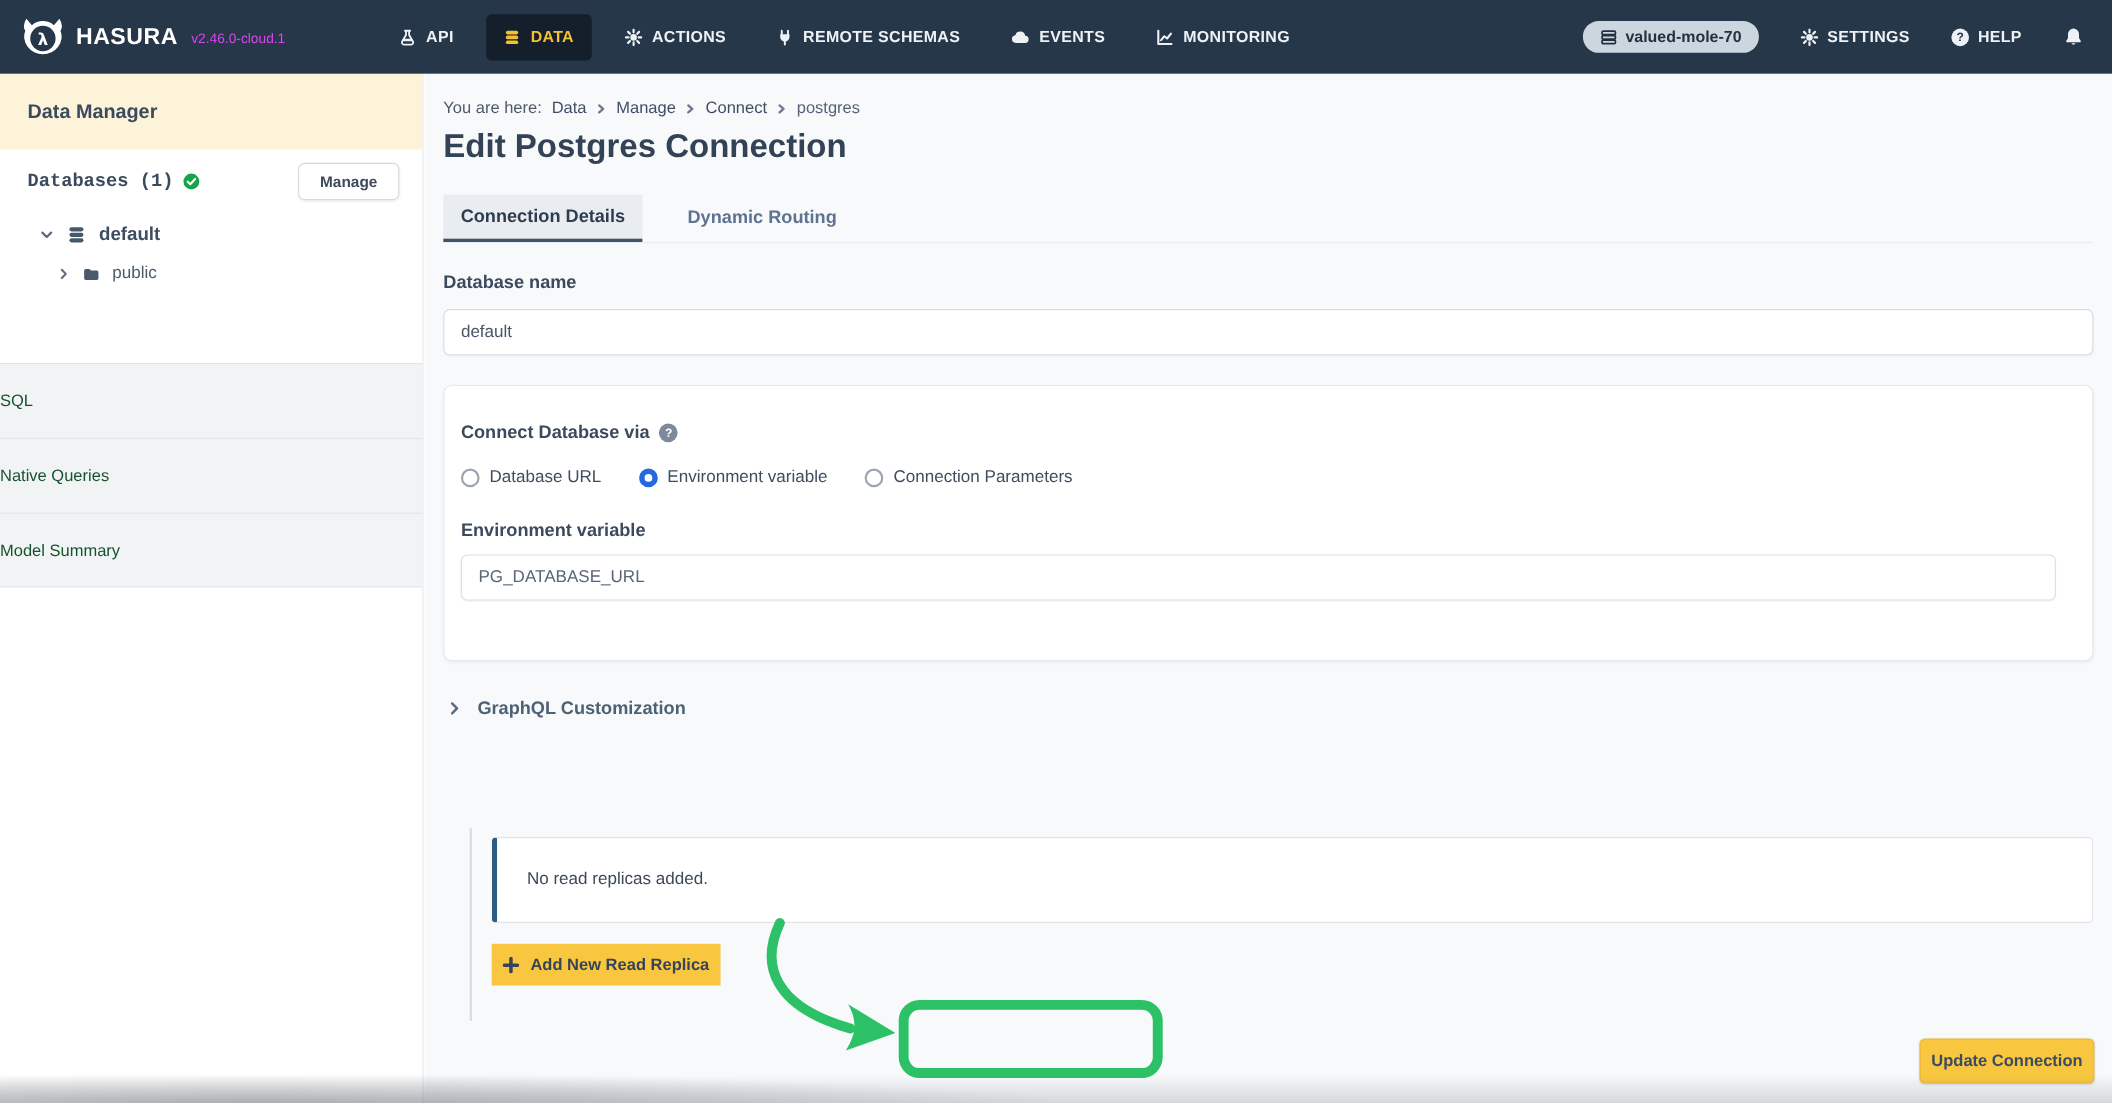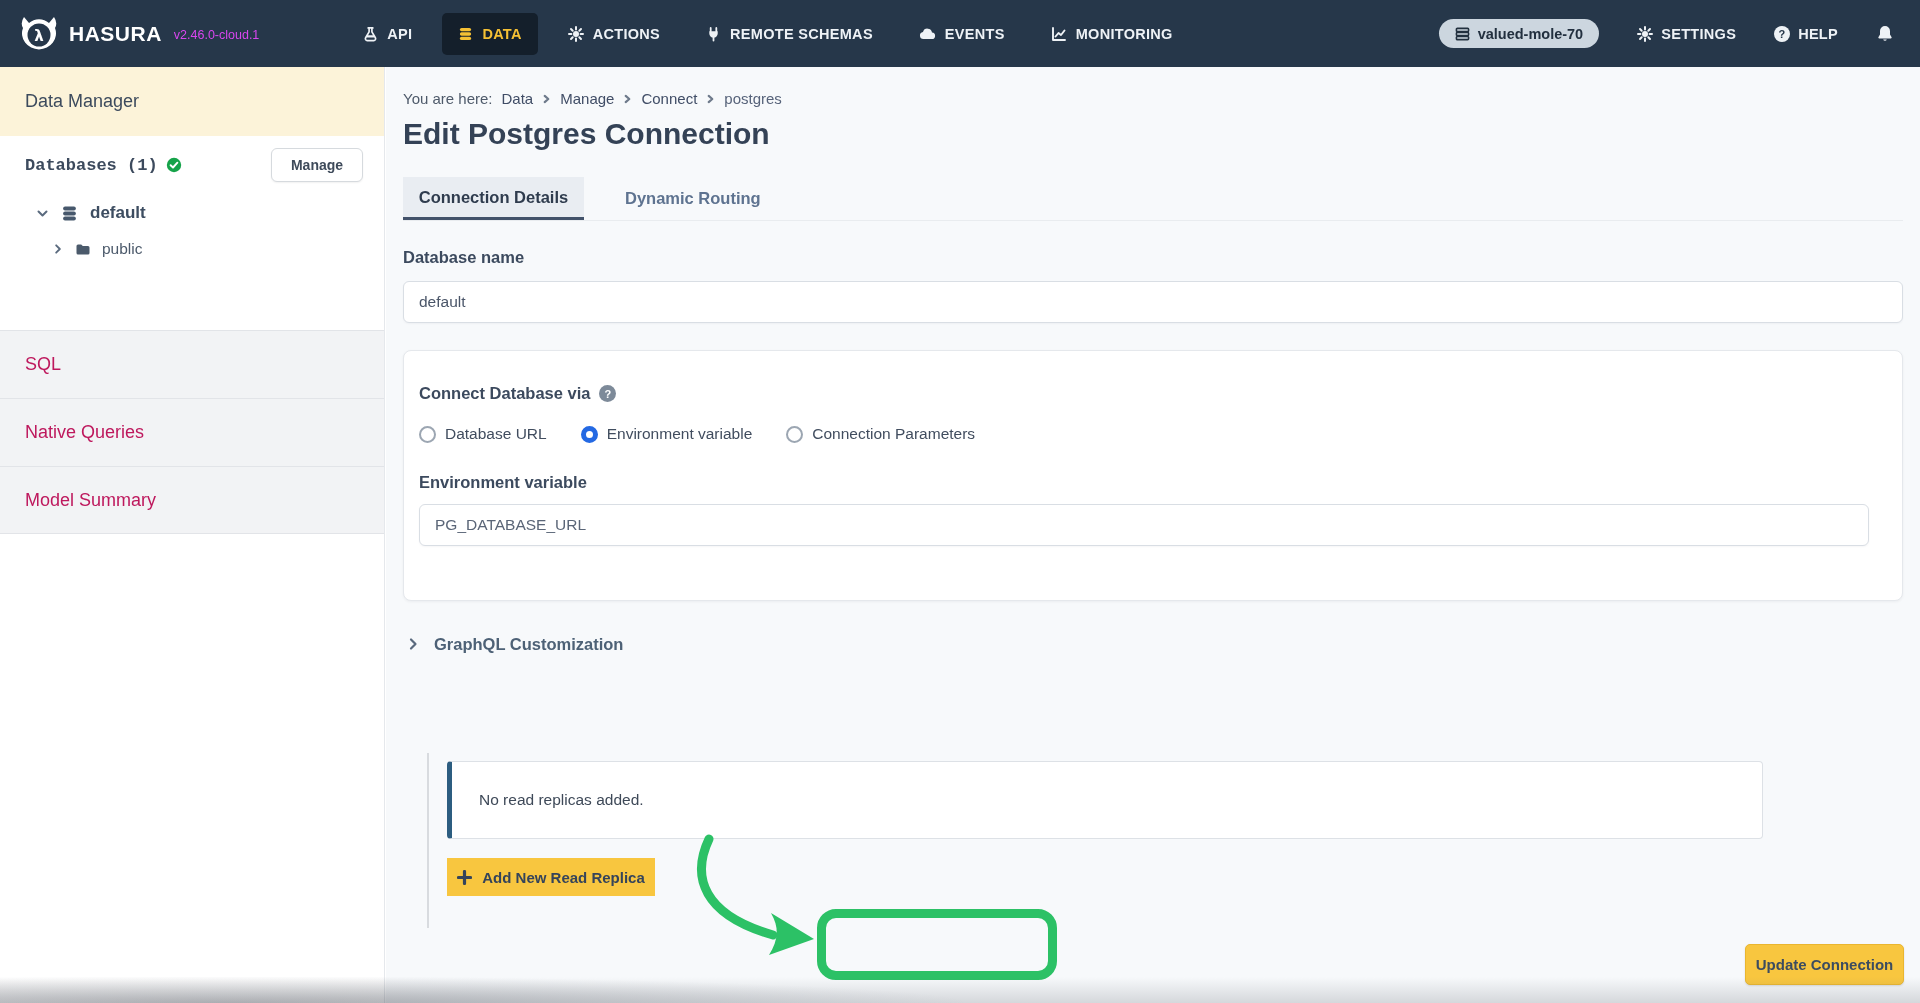--- a/index.html
+++ b/index.html
@@ -26,33 +26,33 @@
     font-weight:bold; letter-spacing:.3px; cursor:pointer; }
   .help-badge { width:16px; height:16px; border-radius:50%; background:#eef2f6; color:#26374a;
     display:inline-flex; align-items:center; justify-content:center; font-size:11px; font-weight:bold; }
   .qmark-gray { width:17px; height:17px; border-radius:50%; background:#7d8a99; color:#fff;
     display:inline-flex; align-items:center; justify-content:center; font-size:11px; font-weight:bold; }
 
   
   .sidebar { position:absolute; left:0; top:67px; width:385px; height:936px; background:#fff;
     border-right:1px solid #e5e8ec; z-index:10; }
   .sidebar-header { height:69px; background:#fcf3d9; display:flex; align-items:center;
-    padding-left:25px; font-size:18px; font-weight:normal; color:#3c4a5d; }
+    padding-left:25px; font-size:18px; font-weight:bold; color:#3c4a5d; }
   .databases-row { position:relative; height:58px; display:flex; align-items:center; padding-left:25px; }
   .databases-label { font-size:17px; font-weight:bold; color:#3c4a5d; display:flex; align-items:center; gap:8px;font-family:Liberation Mono, monospace; }
   .manage-btn { position:absolute; right:21px; top:12px; width:92px; height:34px; background:#fff;
     border:1px solid #d6dade; border-radius:6px; font-size:14px; font-weight:bold; color:#3e4a5a;
     box-shadow:0 1px 2px rgba(0,0,0,.06); cursor:pointer;
     font-family:"Liberation Sans","DejaVu Sans",sans-serif; }
   .tree-row { display:flex; align-items:center; cursor:pointer; }
   .tree-row.db { padding-left:36px; height:38px; gap:12px; font-size:17px; font-weight:bold; color:#3d4d61; }
   .tree-row.schema { padding-left:52px; height:34px; gap:11px; font-size:15.5px; color:#4c5a6b; }
   .side-nav { position:absolute; left:0; top:263px; width:100%; }
-  .side-nav-item { height:68px; display:flex; align-items:center; padding-left:25px;
-    background:#f2f3f5; border-top:1px solid #e2e4e8; font-size:18px; color:#be185d; cursor:pointer; }
+  .side-nav-item { height:68px; display:flex; align-items:center; 
+    background:#f2f3f5; border-top:1px solid #e2e4e8; font-size:15px; color:#14532d; cursor:pointer; }
   .side-nav-item:last-child { border-bottom:1px solid #e2e4e8; }
 
   
   .main { position:absolute; left:386px; top:67px; width:1534px; height:936px; background:#f7f9fb; }
   .content { position:absolute; left:17px; top:0; width:1500px; }
 
   .breadcrumb { position:absolute; top:23px; left:0; display:flex; align-items:center; gap:9px;
     font-size:15px; color:#4e5a6a; }
   .crumb { color:#404d66; cursor:pointer; }
   .crumb.current { color:#57637a; cursor:default; }
@@ -80,21 +80,21 @@
   .radio-circle { width:17px; height:17px; border-radius:50%; background:#fff; border:2px solid #9ca6b2; }
   .radio-circle.checked { border:5px solid #2469e3; }
   .lbl-env { margin-top:30px; }
   .inp-env { width:1450px; margin-top:12px; color:#5a6577; }
 
   .toggles { position:absolute; top:556px; left:3px; }
   .toggle-row { display:flex; align-items:center; gap:14px; height:42px; cursor:pointer; }
   .toggle-row .field-label { color:#4d6176; }
 
   .replica-area-line { position:absolute; top:686px; left:24px; width:2px; height:175px; background:#d8dbdf; }
-  .replica-box { position:absolute; top:694px; left:44px; width:1316px; height:78px; background:#fff;
+  .replica-box { position:absolute; top:694px; left:44px; width:1456px; height:78px; background:#fff;
     border:1px solid #dde1e6; border-left:5px solid #2c5d80; border-radius:4px;
     display:flex; align-items:center; padding-left:27px; font-size:15.5px; color:#3e4958; }
   .add-replica-btn { position:absolute; top:791px; left:44px; width:208px; height:38px;
     background:#f8c63f; border:none; border-radius:0; display:flex; align-items:center;
     justify-content:center; gap:10px; font-size:15px; font-weight:bold; color:#35445a; cursor:pointer;
     font-family:"Liberation Sans","DejaVu Sans",sans-serif; }
 
   .update-btn { position:absolute; top:877px; left:1342px; width:159px; height:41px;
     background:#f8c63f; border:1px solid #eab62f; border-radius:5px; font-size:15px; font-weight:bold;
     color:#3c4c60; box-shadow:0 1px 2px rgba(0,0,0,.12); cursor:pointer;

